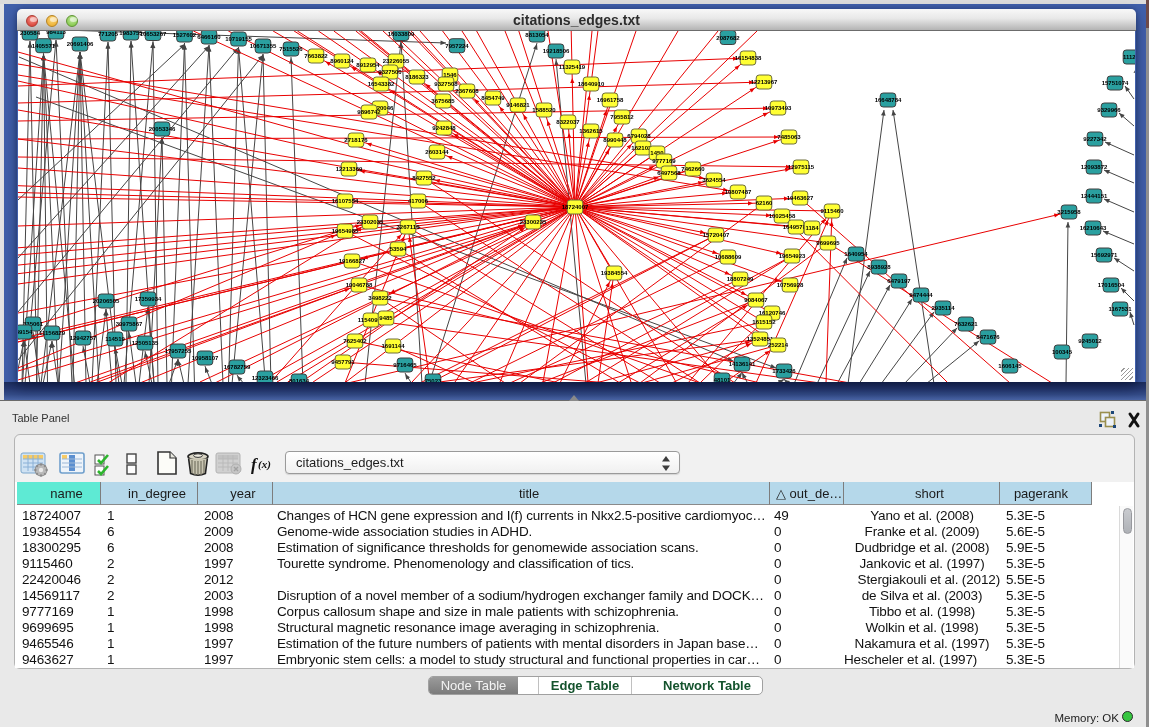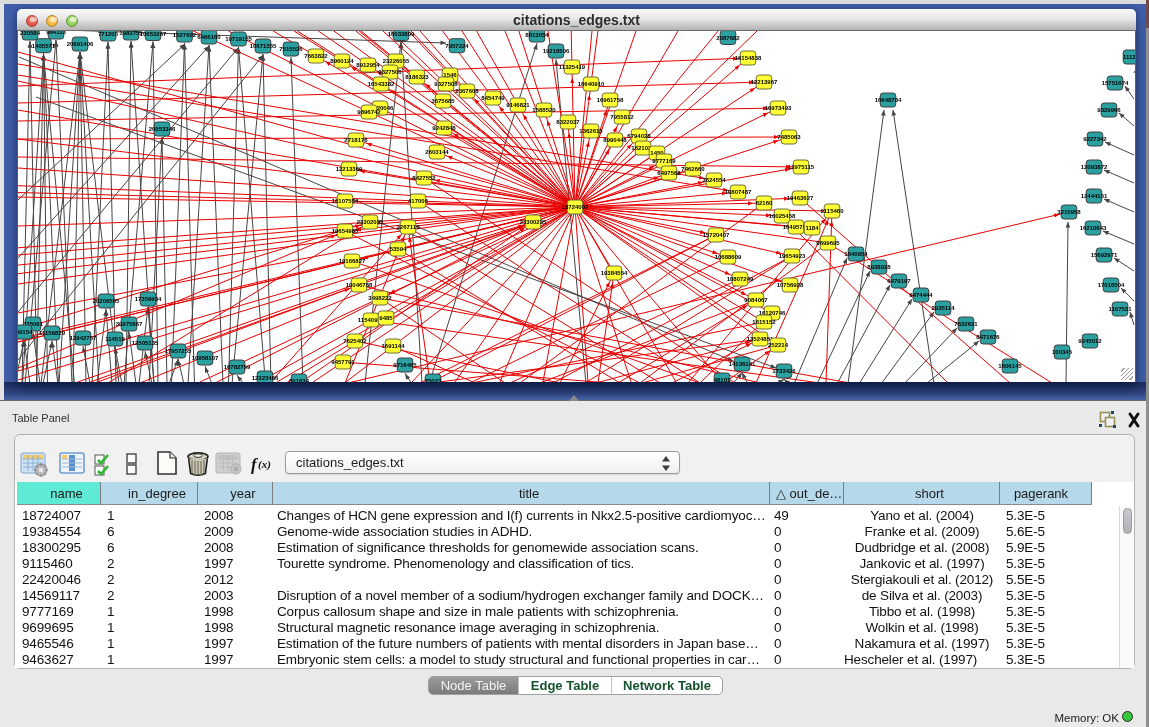--- a/index.html
+++ b/index.html
@@ -58,21 +58,21 @@
 
 
 #sbtrack { position:absolute; left:1104px; top:24px; width:14px; height:162px;
   background:#fafafa; border-left:1px solid #dadada; }
 #sbthumb { position:absolute; left:2.5px; top:2px; width:9px; height:26px;
   background:linear-gradient(#c9cbcf,#aeb1b6); border:1px solid #97989d; border-radius:5px; }
 
 
 #tabs { position:absolute; left:428px; top:275px; height:19px; display:flex;
   border:1px solid #a0a0a0; border-radius:5px; overflow:hidden;
-  background:#fff; font-size:13px; font-weight:bold; }
+  background:#fff; font-size:13px; font-weight:bold;gap:20px; }
 #tabs div { line-height:18px; color:#14532d; text-align:center; }
 #tab1 { width:89px; } #tab2 { width:94px; } #tab3 { width:110px; }
 #tab1 { background:linear-gradient(#9b9b9b,#7b7b7b); color:#f4f4f4 !important; font-weight:normal; }
 #tab2 { border-left:1px solid #c0c0c0; border-right:1px solid #c0c0c0; }
 
 #mem { position:absolute; right:30px; top:311px; font-size:11.5px; color:#222; }
 #memdot { position:absolute; right:16px; top:310px; width:11px; height:11px; border-radius:50%;
   background:#35c53f; border:1.5px solid #2b2b2b; }
 
 #rightstrip { position:absolute; right:0; top:0; width:3px; height:727px; background:#8f8f8f; }
@@ -1126,21 +1126,21 @@
         <div class="hc" style="left:258px;width:497px;padding-left:16px;">title</div>
         <div class="hc" style="left:755px;width:74px;text-align:left;padding-left:6px;">△ out_de…</div>
         <div class="hc" style="left:829px;width:156px;padding-left:16px;">short</div>
         <div class="hc" style="left:985px;width:92px;padding-right:9px;">pagerank</div>
         <div class="row" style="top:26px">
             <i style="left:7px">18724007</i>
             <i style="left:92px">1</i>
             <i style="left:189px">2008</i>
             <i style="left:262px;width:494px;overflow:hidden">Changes of HCN gene expression and I(f) currents in Nkx2.5‑positive cardiomyoc…</i>
             <i style="left:759px">49</i>
-            <i style="left:829px;width:156px;text-align:center">Yano et al. (2004)</i>
+            <i style="left:829px;width:156px;text-align:center">Yano et al. (2008)</i>
             <i style="left:991px">5.3E‑5</i>
           </div>
         <div class="row" style="top:42px">
             <i style="left:7px">19384554</i>
             <i style="left:92px">6</i>
             <i style="left:189px">2009</i>
             <i style="left:262px;width:494px;overflow:hidden">Genome‑wide association studies in ADHD.</i>
             <i style="left:759px">0</i>
             <i style="left:829px;width:156px;text-align:center">Franke et al. (2009)</i>
             <i style="left:991px">5.6E‑5</i>
@@ -1161,21 +1161,21 @@
             <i style="left:262px;width:494px;overflow:hidden">Tourette syndrome. Phenomenology and classification of tics.</i>
             <i style="left:759px">0</i>
             <i style="left:829px;width:156px;text-align:center">Jankovic et al. (1997)</i>
             <i style="left:991px">5.3E‑5</i>
           </div>
         <div class="row" style="top:90px">
             <i style="left:7px">22420046</i>
             <i style="left:92px">2</i>
             <i style="left:189px">2012</i>
             <i style="left:759px">0</i>
-            <i style="left:829px;width:156px;text-align:center">Stergiakouli et al. (2012)</i>
+            <i style="left:829px;width:156px;text-align:right">Stergiakouli et al. (2012)</i>
             <i style="left:991px">5.5E‑5</i>
           </div>
         <div class="row" style="top:106px">
             <i style="left:7px">14569117</i>
             <i style="left:92px">2</i>
             <i style="left:189px">2003</i>
             <i style="left:262px;width:494px;overflow:hidden">Disruption of a novel member of a sodium/hydrogen exchanger family and DOCK…</i>
             <i style="left:759px">0</i>
             <i style="left:829px;width:156px;text-align:center">de Silva et al. (2003)</i>
             <i style="left:991px">5.3E‑5</i>

